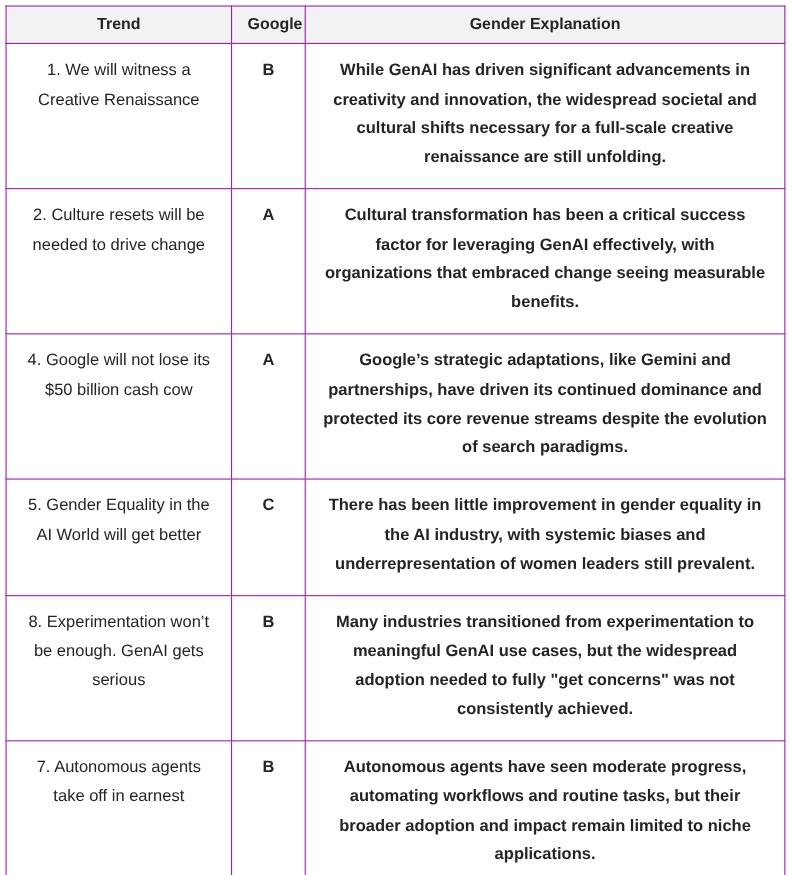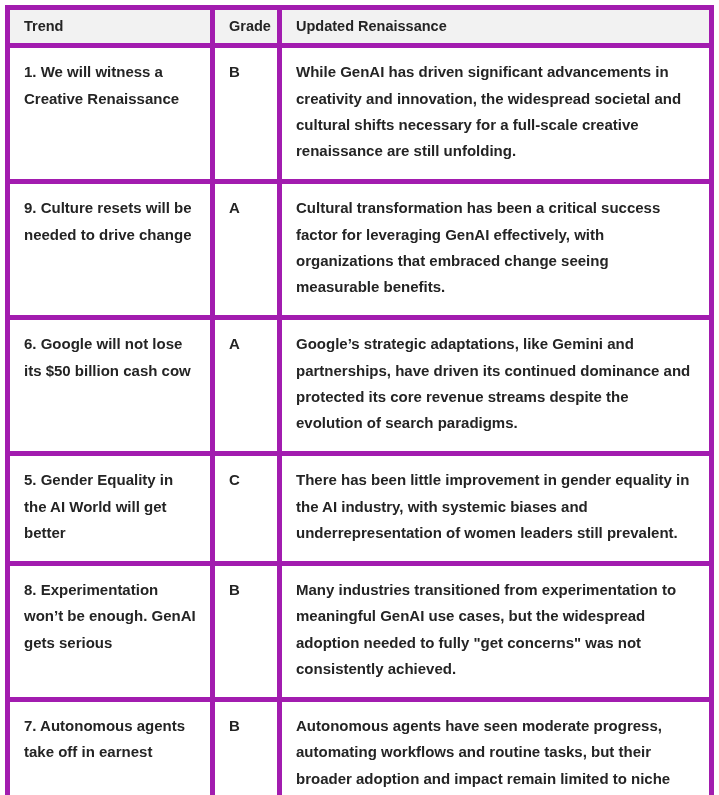--- a/index.html
+++ b/index.html
@@ -19,38 +19,38 @@
     border-collapse: collapse;
     table-layout: fixed;
     font-size: 15px;
   }
   table.trends col.col-trend { width: 205px; }
   table.trends col.col-grade { width: 67px; }
   table.trends col.col-explanation { width: auto; }
 
   table.trends th,
   table.trends td {
-    border: 5px solid #a21caf;
-    text-align: left;
+    border: 1px solid #a21caf;
+    text-align: center;
     vertical-align: top;
     box-sizing: border-box;
   }
   table.trends th {
     background: #f2f2f2;
     font-weight: 700;
     font-size: 14.5px;
     padding: 8px 14px;
     line-height: 1.2;
   }
   table.trends td {
     padding: 11px 14px 15px 14px;
     line-height: 1.75;
   }
   td.cell-trend {
-    font-weight: 700;
+    font-weight: 400;
     line-height: 1.7;
   }
   td.cell-grade {
     font-weight: 700;
   }
   td.cell-explanation {
     font-weight: 700;
   }
 </style>
 </head>
@@ -59,39 +59,39 @@
 <div class="page">
   <table class="trends">
     <colgroup>
       <col class="col-trend">
       <col class="col-grade">
       <col class="col-explanation">
     </colgroup>
     <thead>
       <tr>
         <th>Trend</th>
-        <th>Grade</th>
-        <th>Updated Renaissance</th>
+        <th>Google</th>
+        <th>Gender Explanation</th>
       </tr>
     </thead>
     <tbody>
   <tr>
     <td class="cell-trend">1. We will witness a Creative Renaissance</td>
     <td class="cell-grade">B</td>
     <td class="cell-explanation">While GenAI has driven significant advancements in creativity and innovation, the widespread societal and cultural shifts necessary for a full-scale creative renaissance are still unfolding.</td>
   </tr>
 
   <tr>
-    <td class="cell-trend">9. Culture resets will be needed to drive change</td>
+    <td class="cell-trend">2. Culture resets will be needed to drive change</td>
     <td class="cell-grade">A</td>
     <td class="cell-explanation">Cultural transformation has been a critical success factor for leveraging GenAI effectively, with organizations that embraced change seeing measurable benefits.</td>
   </tr>
 
   <tr>
-    <td class="cell-trend">6. Google will not lose its $50 billion cash cow</td>
+    <td class="cell-trend">4. Google will not lose its $50 billion cash cow</td>
     <td class="cell-grade">A</td>
     <td class="cell-explanation">Google’s strategic adaptations, like Gemini and partnerships, have driven its continued dominance and protected its core revenue streams despite the evolution of search paradigms.</td>
   </tr>
 
 
   <tr>
     <td class="cell-trend">5. Gender Equality in the AI World will get better</td>
     <td class="cell-grade">C</td>
     <td class="cell-explanation">There has been little improvement in gender equality in the AI industry, with systemic biases and underrepresentation of women leaders still prevalent.</td>
   </tr>

